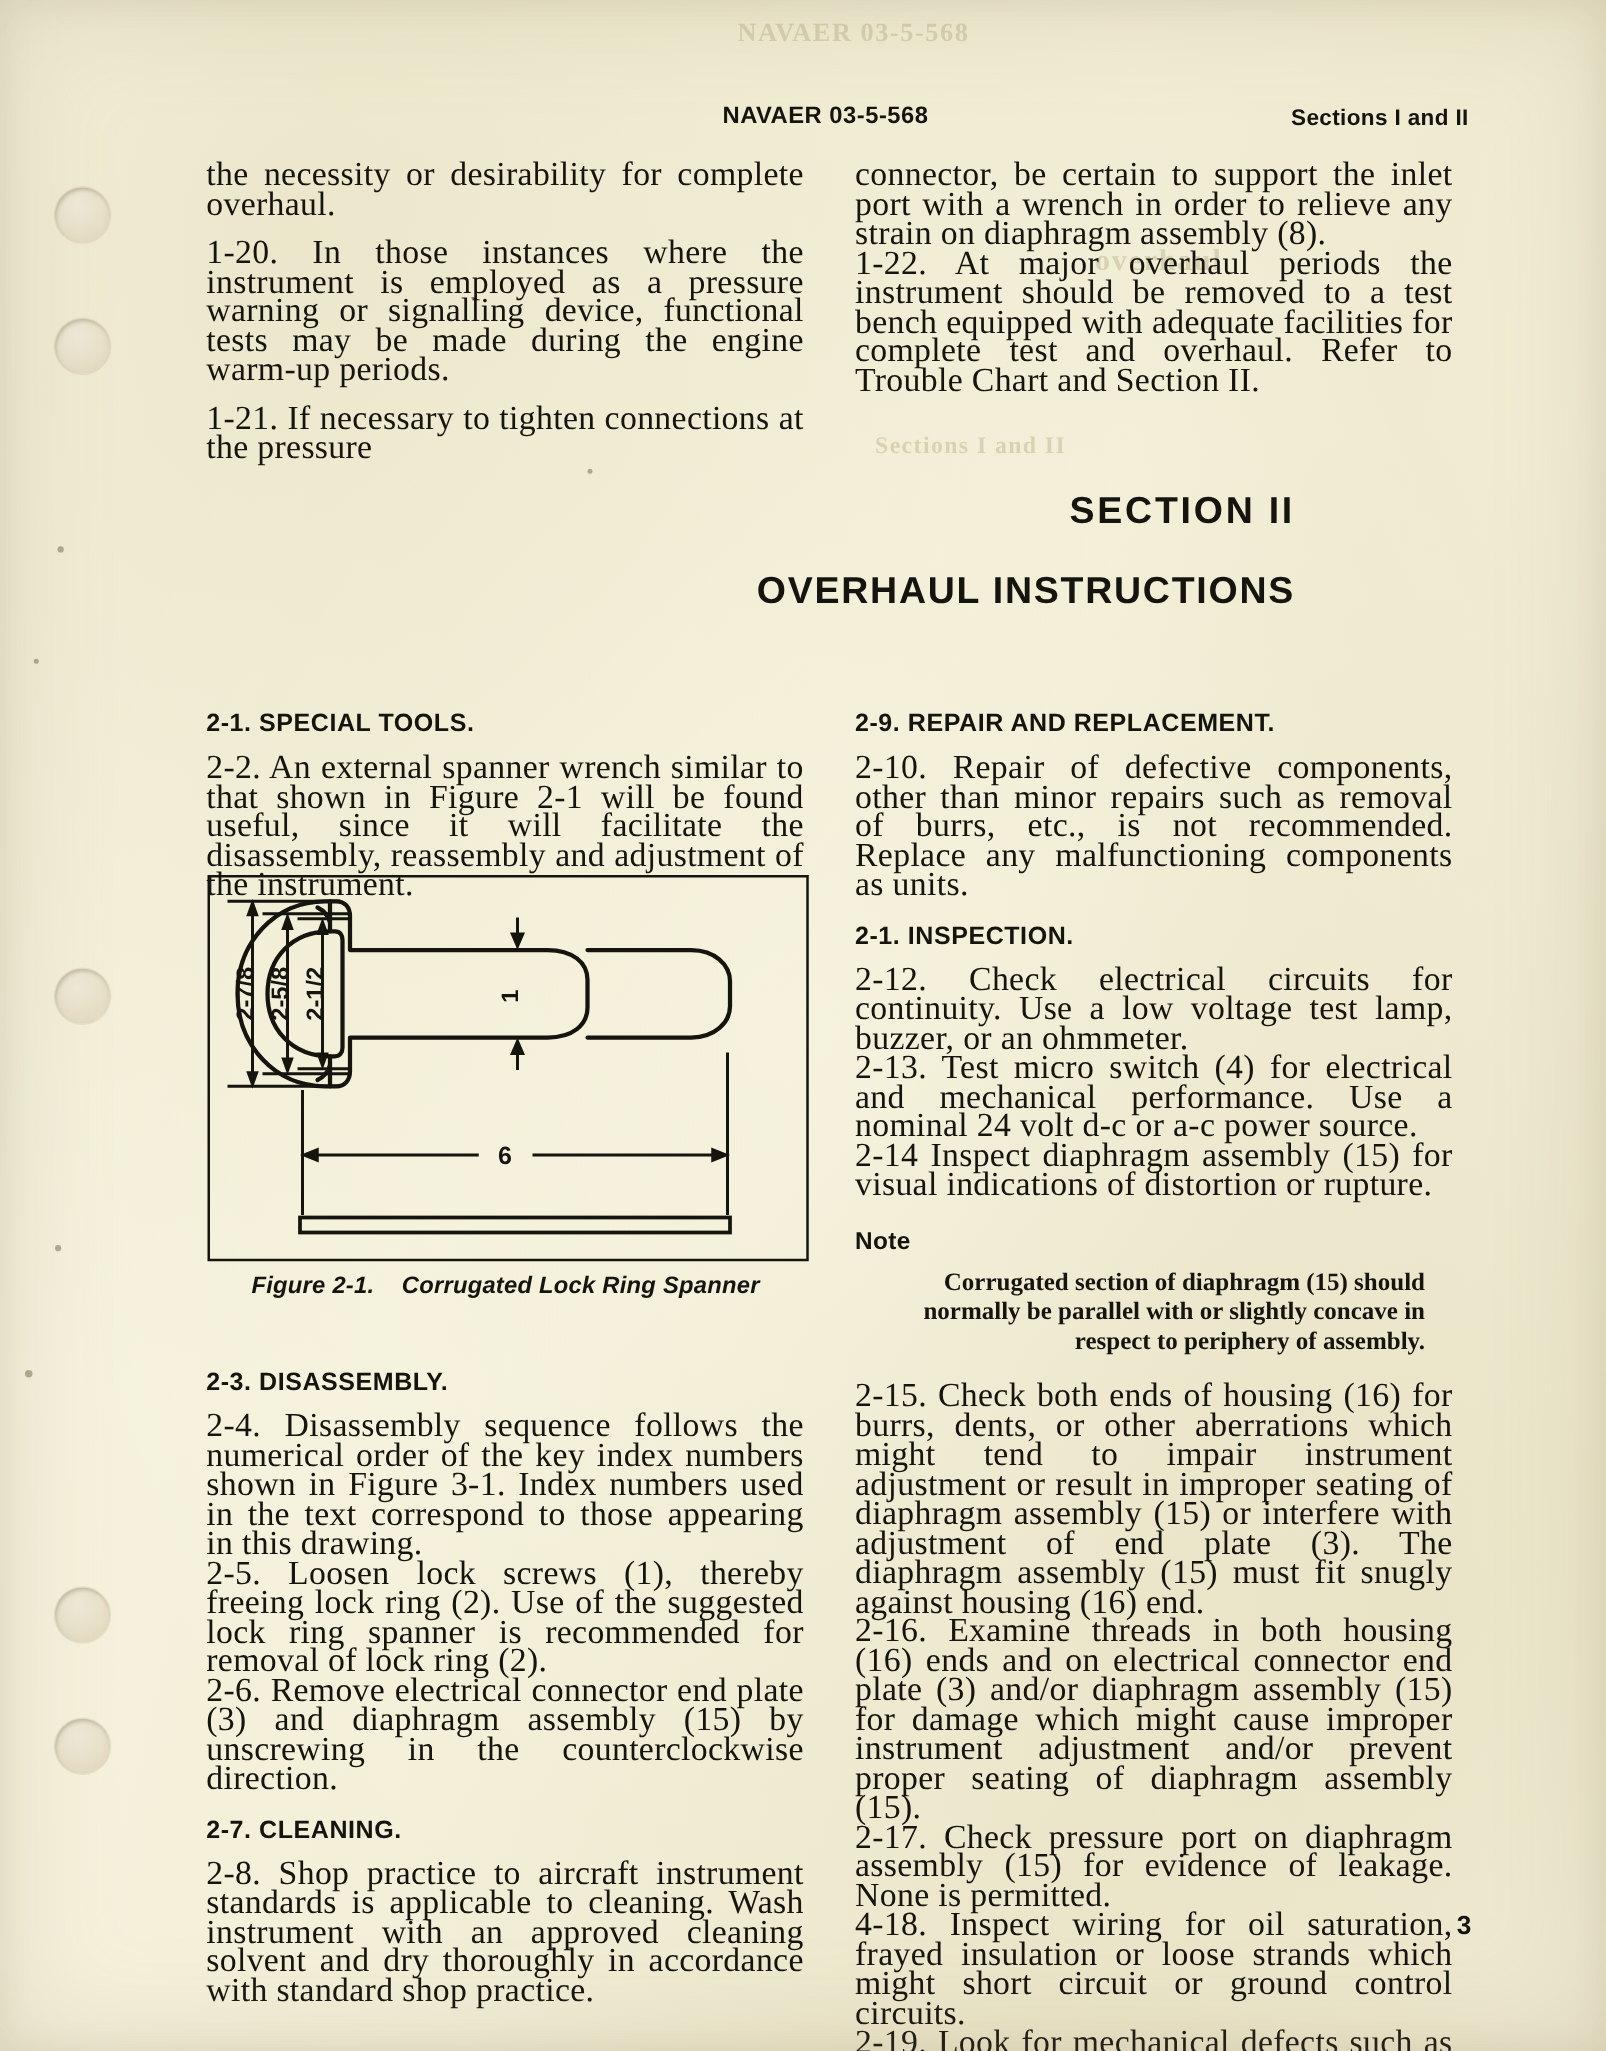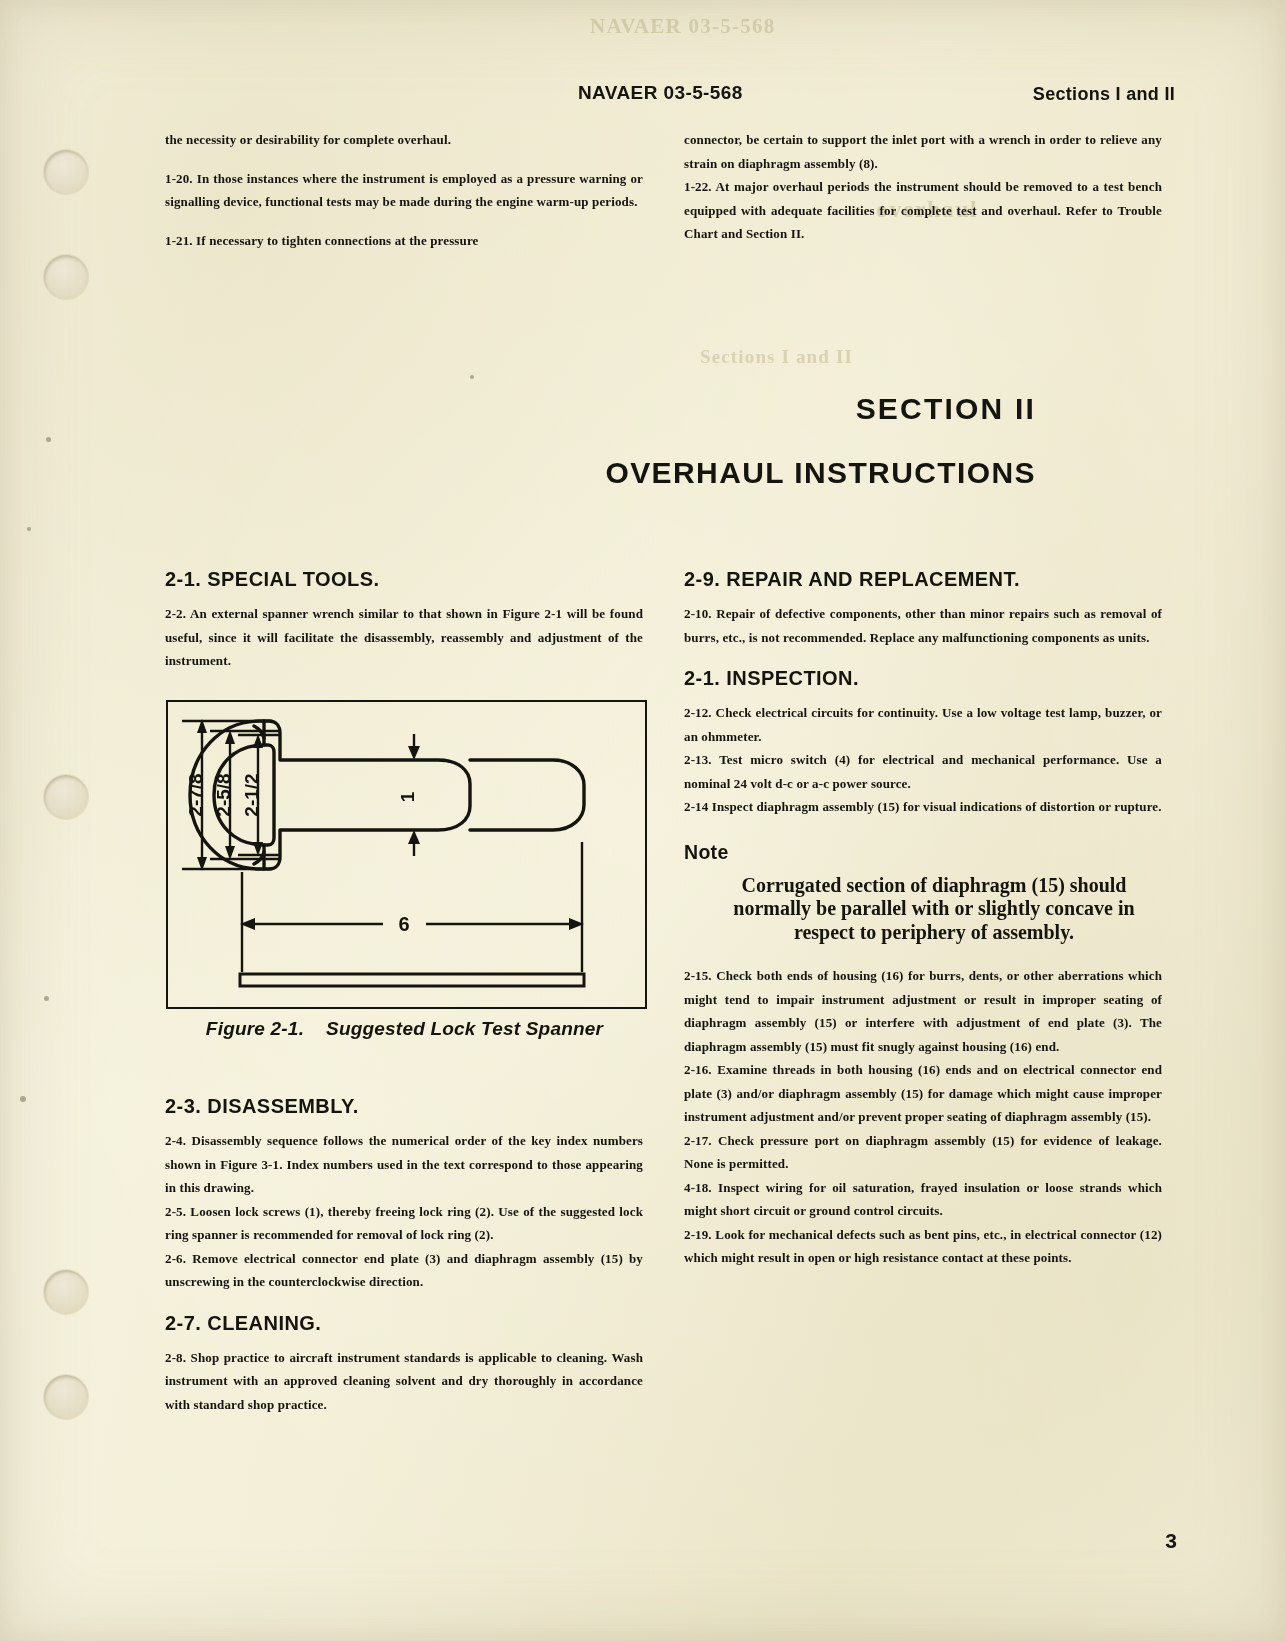--- a/index.html
+++ b/index.html
@@ -54,24 +54,24 @@
     font-family:"Liberation Sans",sans-serif;font-weight:700;font-size:18px;letter-spacing:.3px;
   }
 
   
   .col{position:absolute;width:478px;}
   #colL{left:165px;top:128px;}
   #colR{left:684px;top:128px;}
 
   p.body{
     margin:0 0 9px 0;
-    font-size:13px;
+    font-size:27px;
     line-height:23.5px;
     text-align:justify;
-    font-weight:700;
+    font-weight:400;
     font-family:"Liberation Serif",serif;
     letter-spacing:.01em;
   }
   p.tight{margin-bottom:0;}
   p.gap{margin-bottom:15px;}
 
   h3.sechead{
     margin:18px 0 11px 0;
     font-family:"Liberation Sans",sans-serif;
     font-weight:700;font-size:20px;letter-spacing:.45px;
@@ -86,21 +86,21 @@
   #sectitle{top:392px;font-size:30px;letter-spacing:2.2px;}
   #sectitle2{top:456px;font-size:30px;letter-spacing:1.4px;}
 
   
   .noteword{
     text-align:left;font-family:"Liberation Sans",sans-serif;
     font-weight:700;font-size:19.5px;margin:22px 0 10px 0;letter-spacing:.3px;
   }
   p.noteText{
     margin:0 0 6px 0;padding:0 22px 0 44px;
-    font-size:20px;line-height:23.5px;font-weight:700;text-align:center;
+    font-size:20px;line-height:23.5px;font-weight:700;text-align:right;
   }
   .notewrap{margin-bottom:20px;}
 
   
   #figbox{
     position:absolute;left:166px;top:700px;width:477px;height:305px;
     border:2.5px solid #16140f;background:transparent;
   }
   #figcap{
     position:absolute;left:166px;top:1018px;width:477px;text-align:center;
@@ -245,21 +245,21 @@
       </g>
       <polygon points="72,222 87,216 87,228" fill="#16140f"></polygon>
       <polygon points="416,222 401,216 401,228" fill="#16140f"></polygon>
       <text class="dimlabel" x="236" y="229" fill="#16140f" font-size="20" text-anchor="middle">6</text>
     </svg>
   </div>
 
   <div id="figcap">
     <span>Figure 2-1.</span>
     &nbsp;&nbsp;
-    <span>Suggested Lock Test Spanner</span>
+    <span>Corrugated Lock Ring Spanner</span>
   </div>
 
   <div class="col" style="left:165px;top:1083px;">
     <h3 class="sechead first">2-3. DISASSEMBLY.</h3>
     <p class="body tight">2-4. Disassembly sequence follows the numerical order of the key index numbers shown in Figure 3-1. Index numbers used in the text correspond to those appearing in this drawing.</p>
     <p class="body tight">2-5. Loosen lock screws (1), thereby freeing lock ring (2). Use of the suggested lock ring spanner is recommended for removal of lock ring (2).</p>
     <p class="body tight">2-6. Remove electrical connector end plate (3) and diaphragm assembly (15) by unscrewing in the counterclockwise direction.</p>
     <h3 class="sechead">2-7. CLEANING.</h3>
     <p class="body">2-8. Shop practice to aircraft instrument standards is applicable to cleaning. Wash instrument with an approved cleaning solvent and dry thoroughly in accordance with standard shop practice.</p>
   </div>

